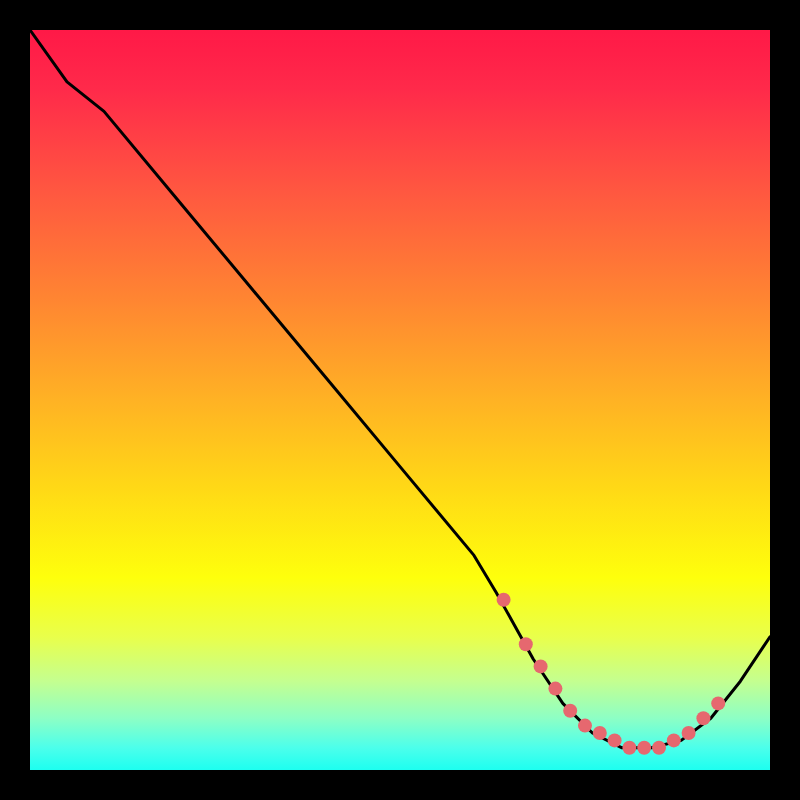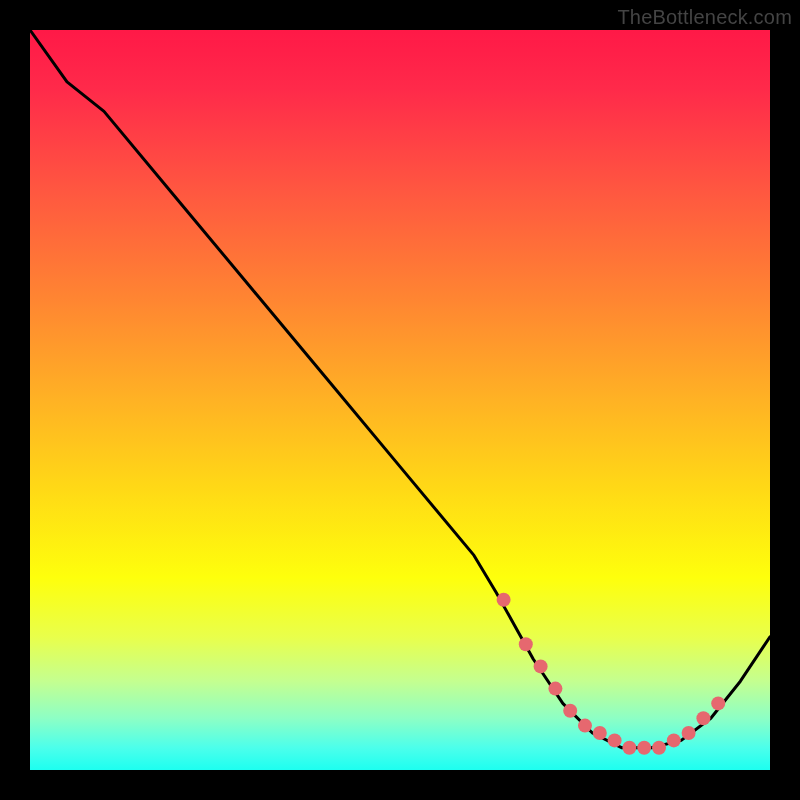--- a/index.html
+++ b/index.html
@@ -61,21 +61,20 @@
     top: 0;
     width: 100%;
     height: 100%;
     z-index: 5;
   }
 </style>
 </head>
 <body>
 
 <div class="container">
-  <div class="watermark">TheBottleneck.com</div>
 
   <div class="plot-area">
     <div class="gradient-bg"></div>
     <svg class="curve" viewBox="0 0 740 740" preserveAspectRatio="none">
       <g>
         <path id="curve-path" fill="none" stroke="#000" stroke-width="3" stroke-linejoin="round" stroke-linecap="round" d="M0.0 0.0 L37.0 51.8 L74.0 81.4 L148.0 170.2 L222.0 259.0 L296.0 347.8 L370.0 436.6 L444.0 525.4 L466.2 562.4 L503.2 629.0 L532.8 673.4 L562.4 703.0 L592.0 717.8 L621.6 717.8 L651.2 710.4 L680.8 688.2 L710.4 651.2 L740.0 606.8"></path>
       </g>
       <g id="markers">
           <circle cx="473.6" cy="569.8" r="7" fill="#e6686f"></circle>
           <circle cx="495.8" cy="614.2" r="7" fill="#e6686f"></circle>

